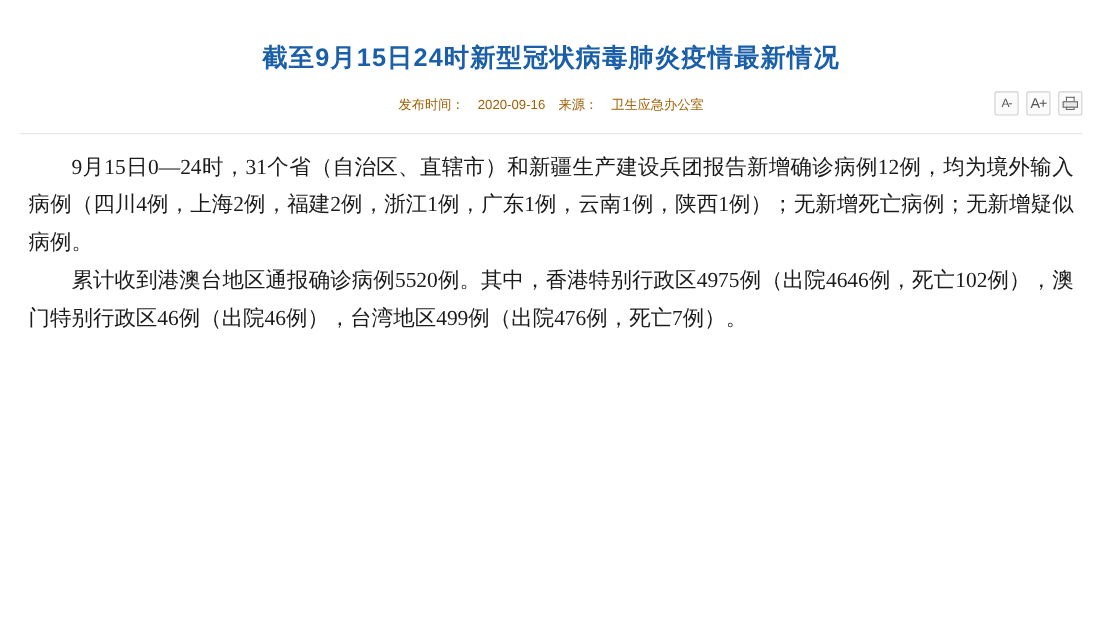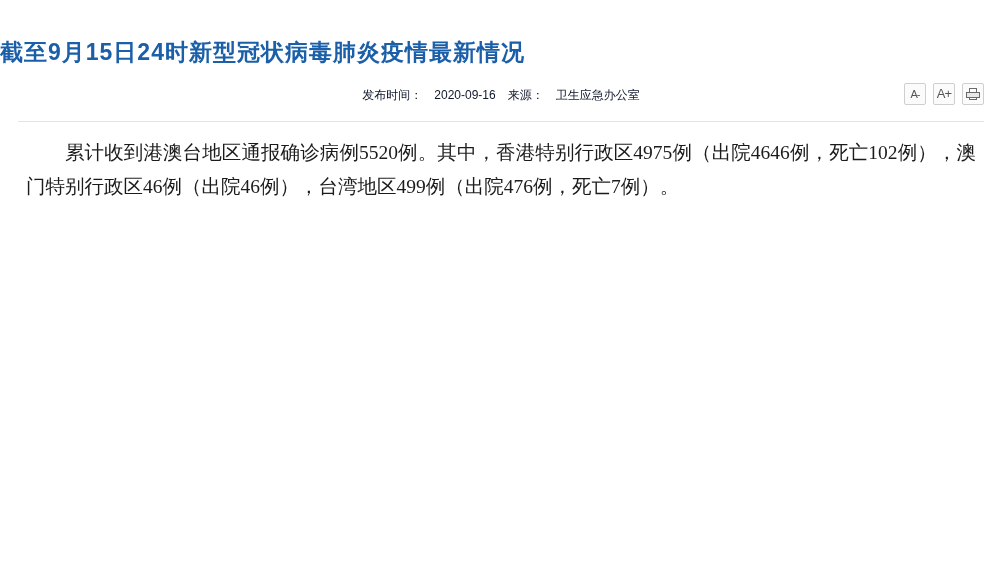--- a/index.html
+++ b/index.html
@@ -14,38 +14,39 @@
     color: #222222;
     overflow: hidden;
   }
   .page {
     position: relative;
     width: 1002px;
     height: 581px;
     box-sizing: border-box;
   }
   .article-title {
+    text-align: center;
     font-family: "Liberation Sans", "DejaVu Sans", sans-serif;
     font-size: 23px;
     font-weight: bold;
     color: #1a5fa8;
     letter-spacing: 1px;
     padding-top: 20px;
     line-height: 34px;
   }
   .meta-row {
     position: relative;
     margin-top: 12px;
     height: 30px;
   }
   .meta-center {
     text-align: center;
     font-family: "Liberation Sans", "DejaVu Sans", sans-serif;
     font-size: 12px;
-    color: #0f172a;
+    color: #a16207;
     line-height: 20px;
   }
   .meta-center span {
     margin: 0 6px;
   }
   .tools {
     position: absolute;
     right: 18px;
     top: -2px;
     display: flex;
@@ -153,16 +154,17 @@
           <span class="body"></span>
           <span class="out"></span>
         </span>
       </div>
     </div>
   </div>
 
   <div class="divider"></div>
 
   <div class="content">
+    <p>9月15日0—24时，31个省（自治区、直辖市）和新疆生产建设兵团报告新增确诊病例12例，均为境外输入病例（四川4例，上海2例，福建2例，浙江1例，广东1例，云南1例，陕西1例）；无新增死亡病例；无新增疑似病例。</p>
     <p>累计收到港澳台地区通报确诊病例5520例。其中，香港特别行政区4975例（出院4646例，死亡102例），澳门特别行政区46例（出院46例），台湾地区499例（出院476例，死亡7例）。</p>
   </div>
 
 </div>
 
 </body></html>

